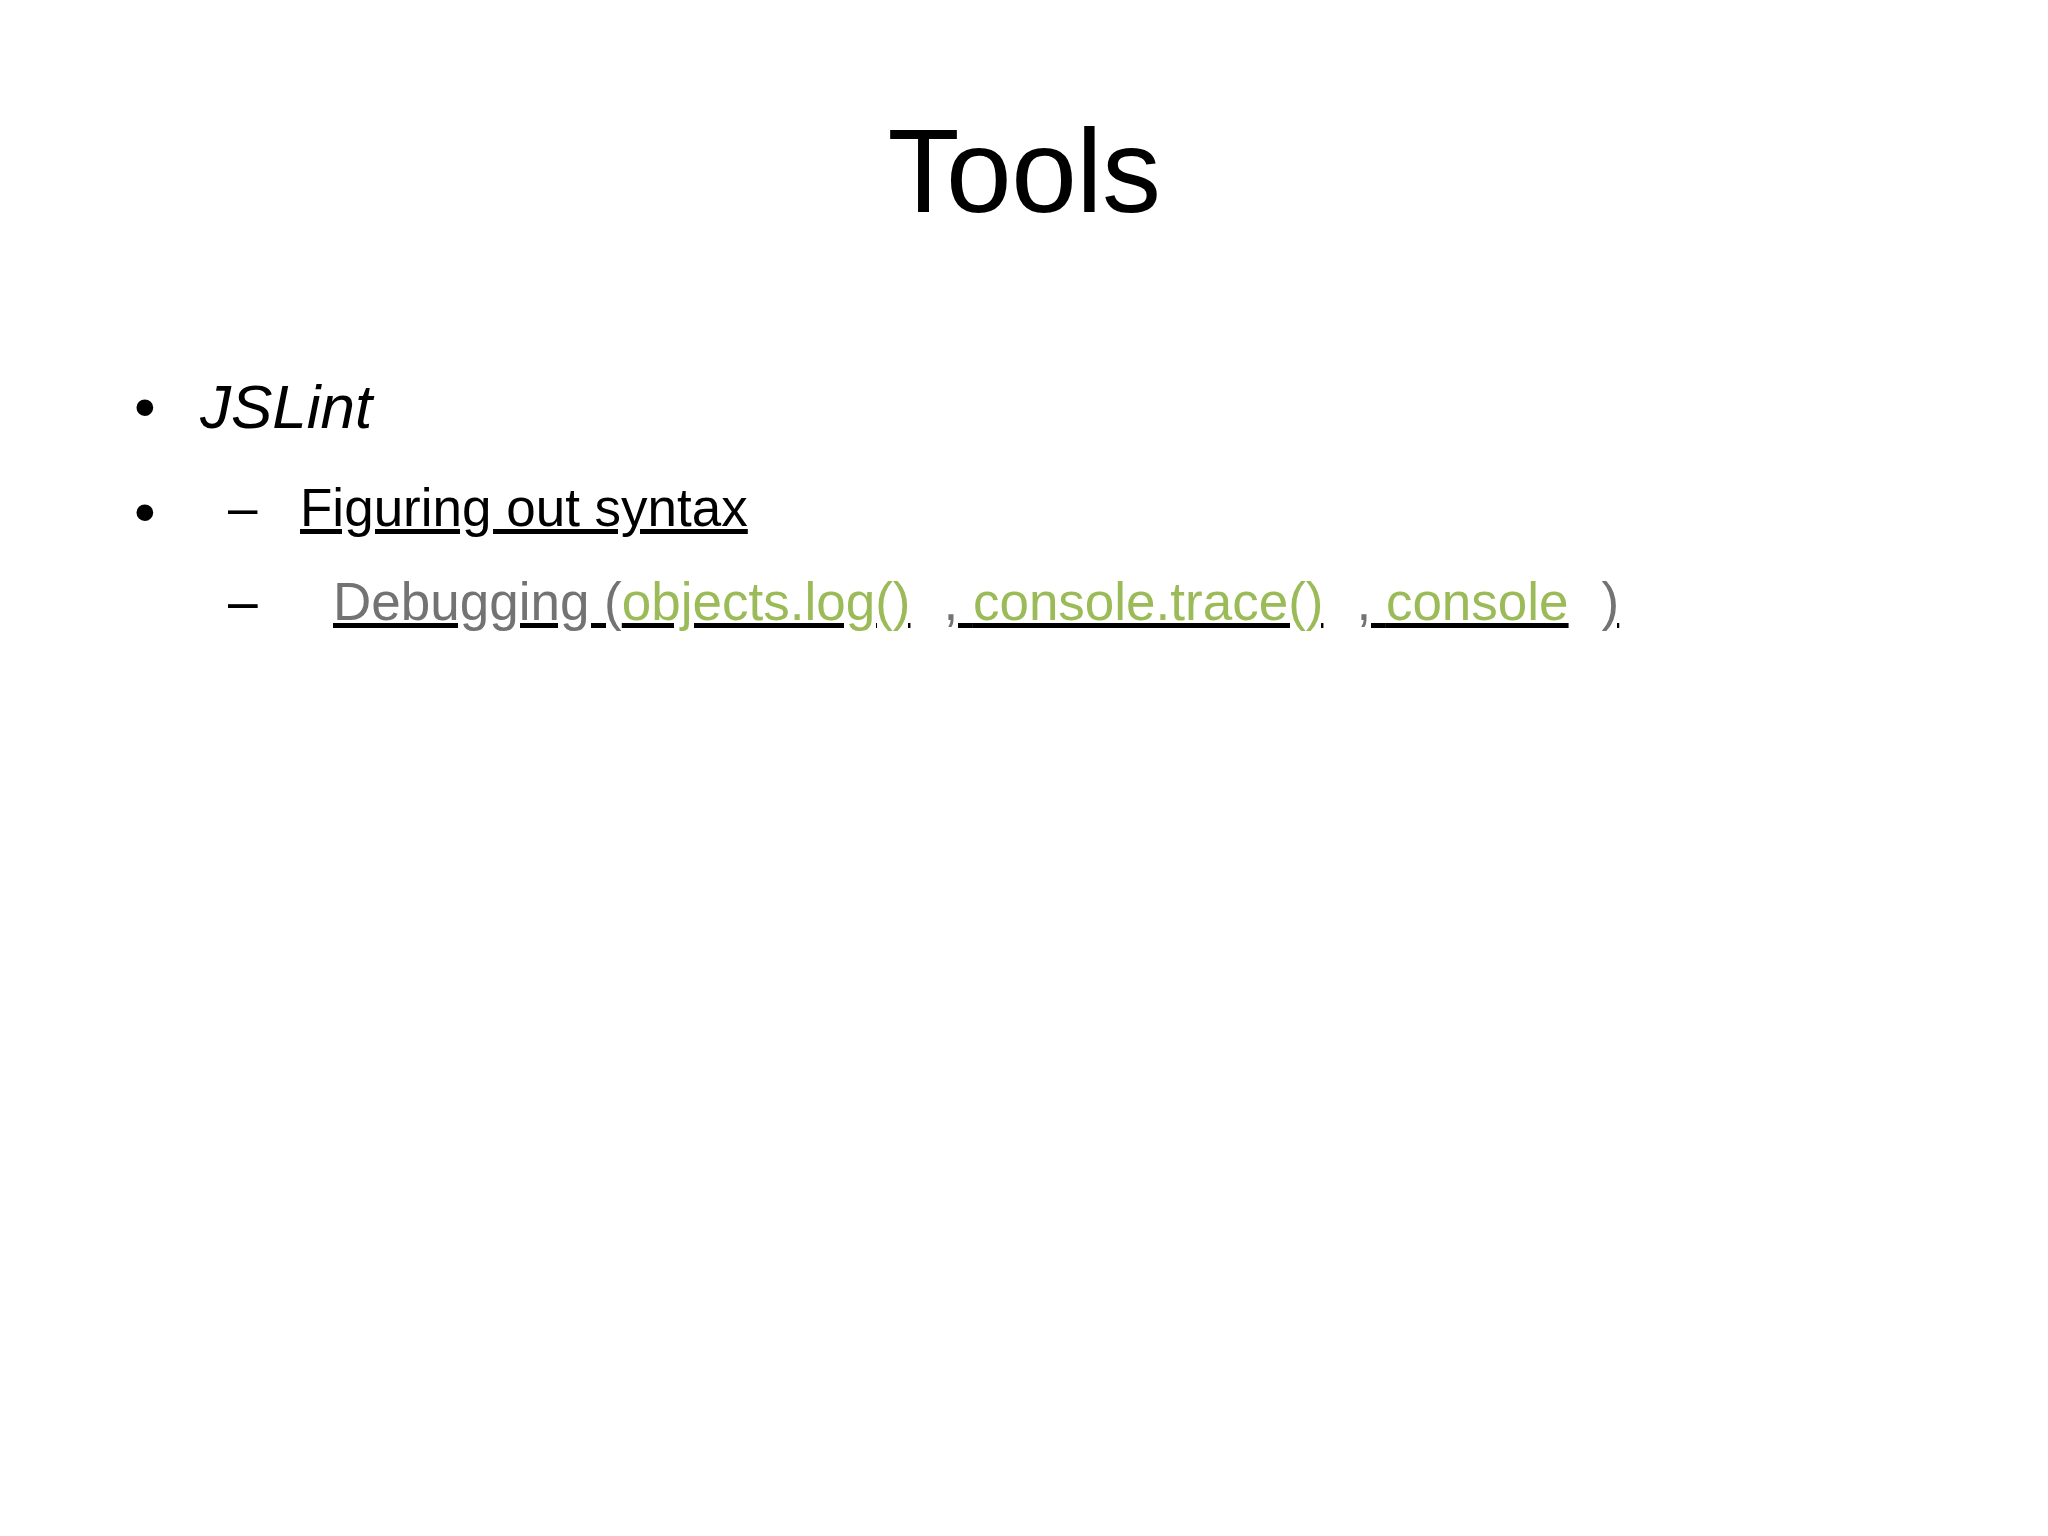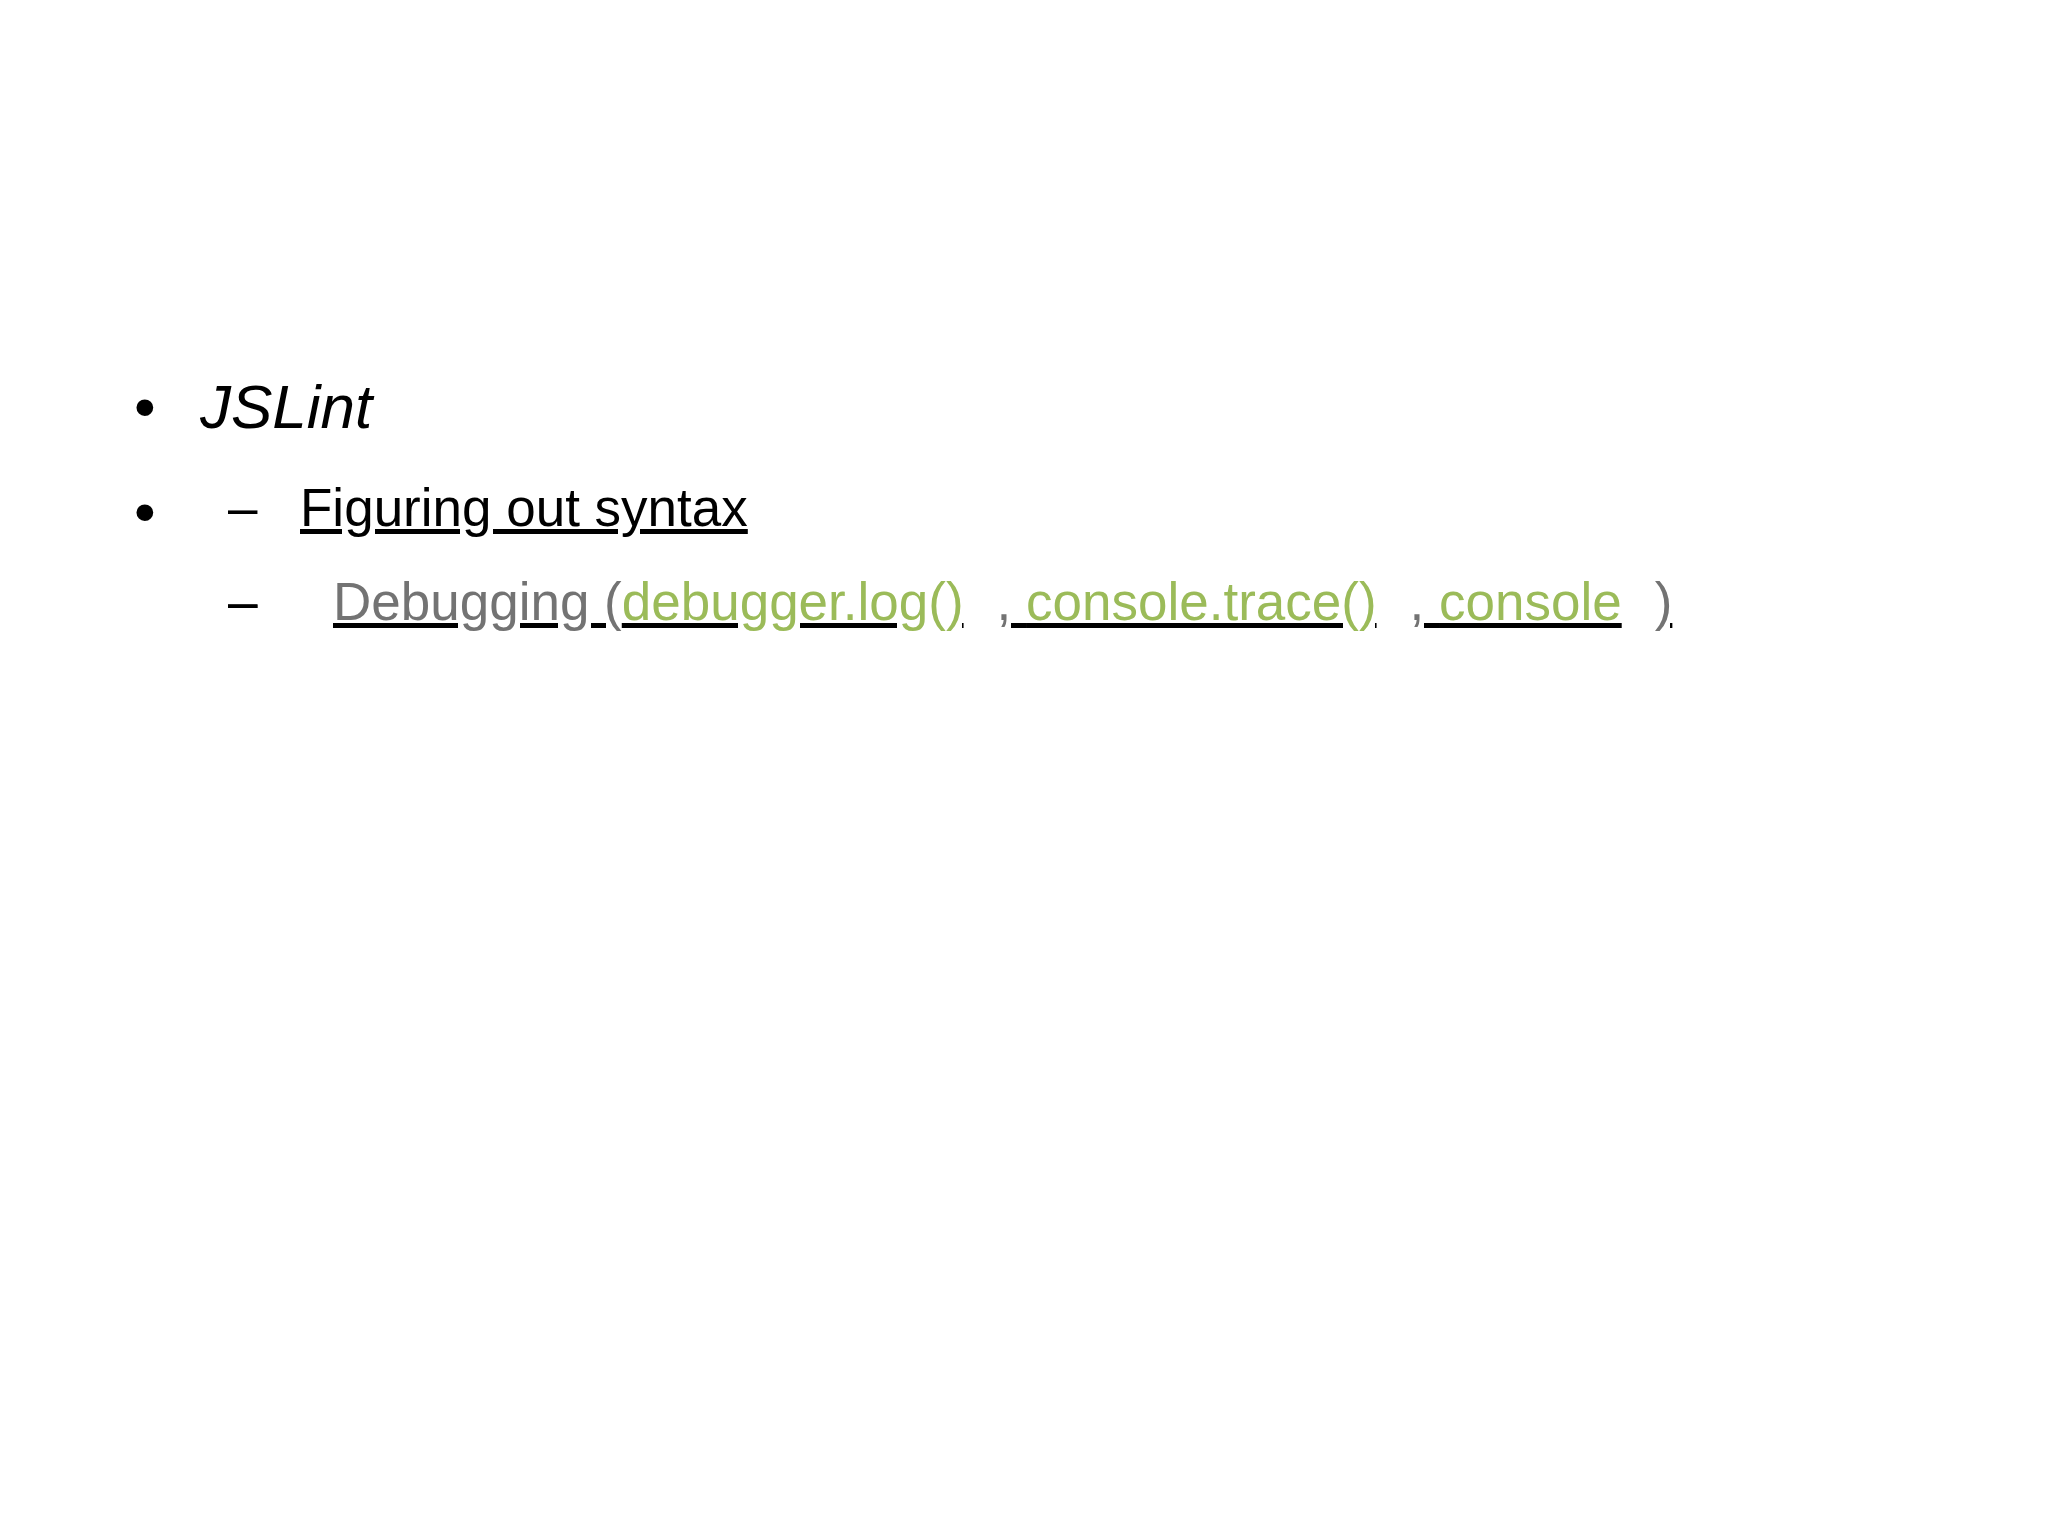--- a/index.html
+++ b/index.html
@@ -119,20 +119,21 @@
   
   li.b2.wrapping {
     max-width: 1530px;
   }
 </style>
 </head>
 <body>
 
 <div class="slide">
 
+  <div class="slide-title">Tools</div>
 
   <div class="body-area">
     <ul class="lvl1">
 
       <li class="b1">
         <span class="b1-marker">•</span>
         <span class="b1-text">JSLint</span>
       </li>
 
       <li class="b1">
@@ -144,21 +145,21 @@
             <span class="b2-marker">–</span>
             <span class="b2-text">Figuring out syntax</span>
           </li>
 
           <li class="b2">
             <span class="b2-marker">–</span>
           </li>
 
           <li class="b2 wrapping">
             <span class="b2-marker">–</span>
-            <span class="b2-text"><span class="plain">Debugging (</span><span class="code">debugger.log()</span><span class="plain">, </span><span class="code">console.trace()</span><span class="plain">, </span><span class="code">console</span><span class="plain">)</span></span>
+            <span class="b2-text"><span class="plain">Debugging (</span><span class="code">objects.log()</span><span class="plain">, </span><span class="code">console.trace()</span><span class="plain">, </span><span class="code">console</span><span class="plain">)</span></span>
           </li>
 
         </ul>
       </li>
 
     </ul>
   </div>
 </div>
 
 </body></html>

